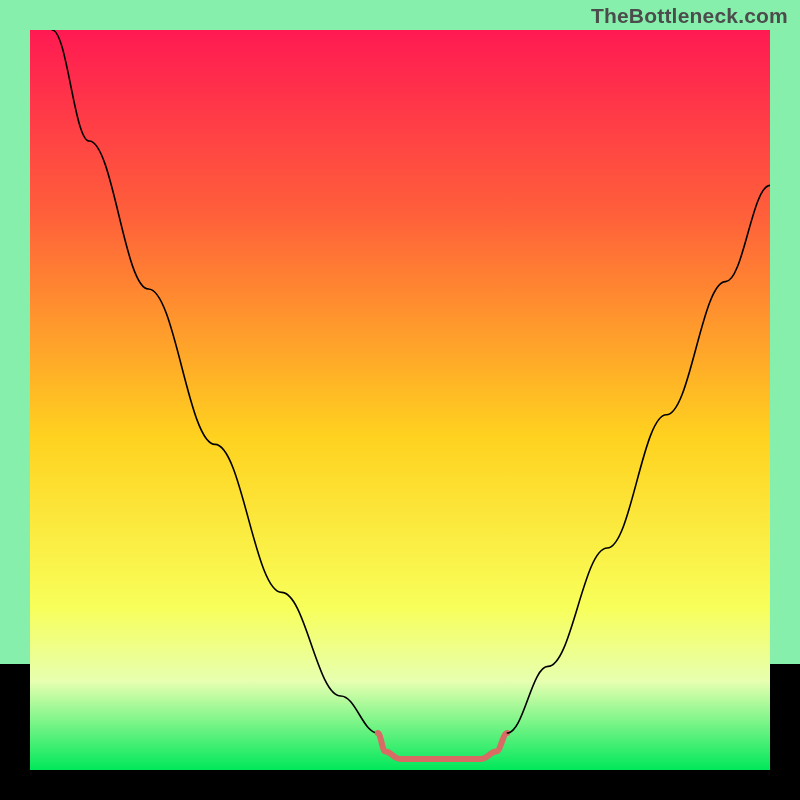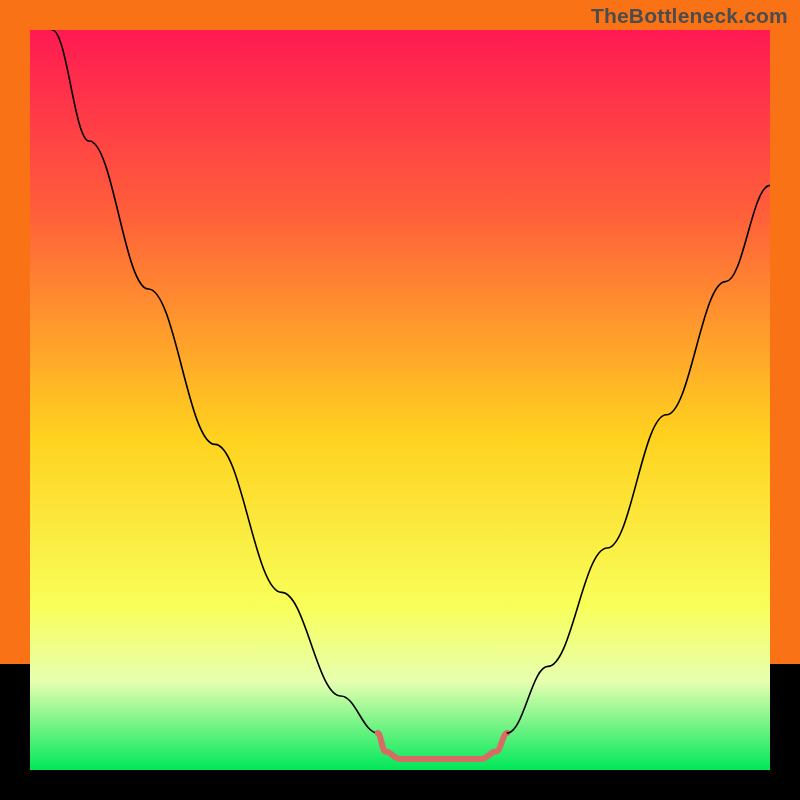--- a/index.html
+++ b/index.html
@@ -1,21 +1,21 @@
 <!DOCTYPE html>
 <html><head>
 <meta charset="utf-8">
 <style>
   * { margin: 0; padding: 0; box-sizing: border-box; }
   html, body { width: 800px; height: 800px; overflow: hidden; background: #000; }
   .frame {
     position: relative;
     width: 800px;
     height: 664px;
-    background: #f97316;
+    background: #86efac;
   }
   .watermark {
     position: absolute;
     top: 4px;
     right: 12px;
     font-family: Arial, Helvetica, sans-serif;
     font-size: 21px;
     font-weight: 600;
     color: #4c4c4c;
     letter-spacing: 0.2px;

